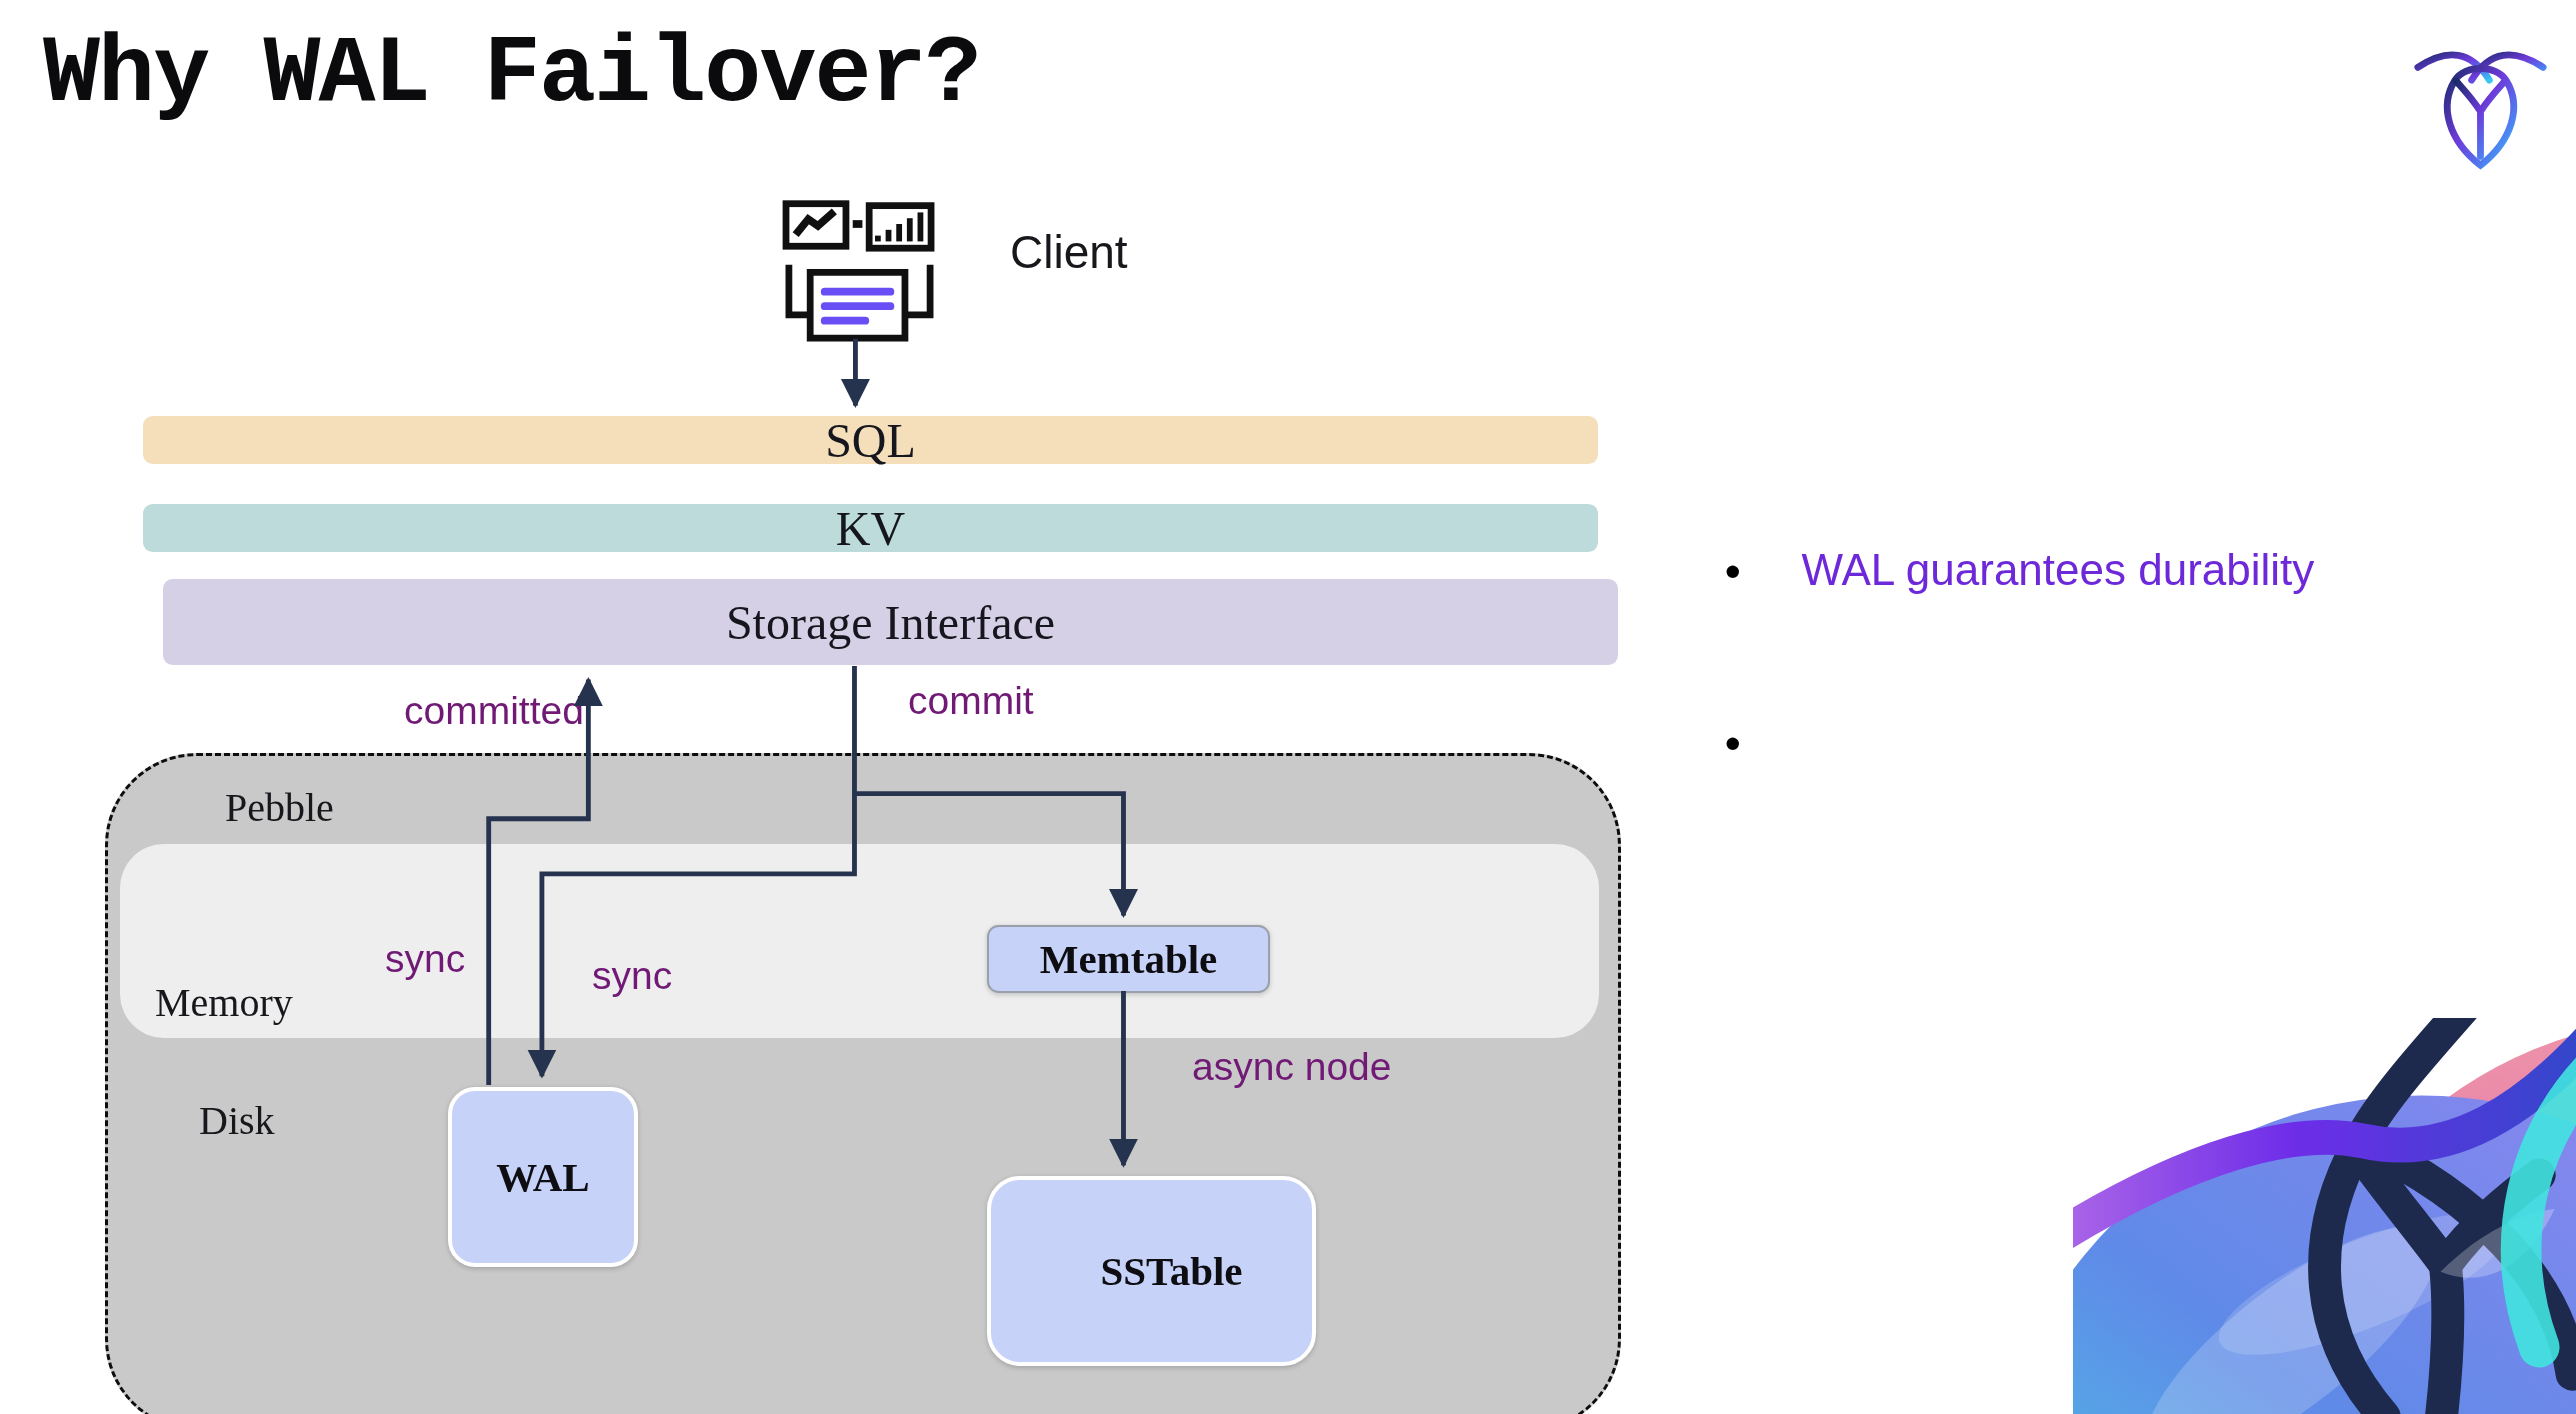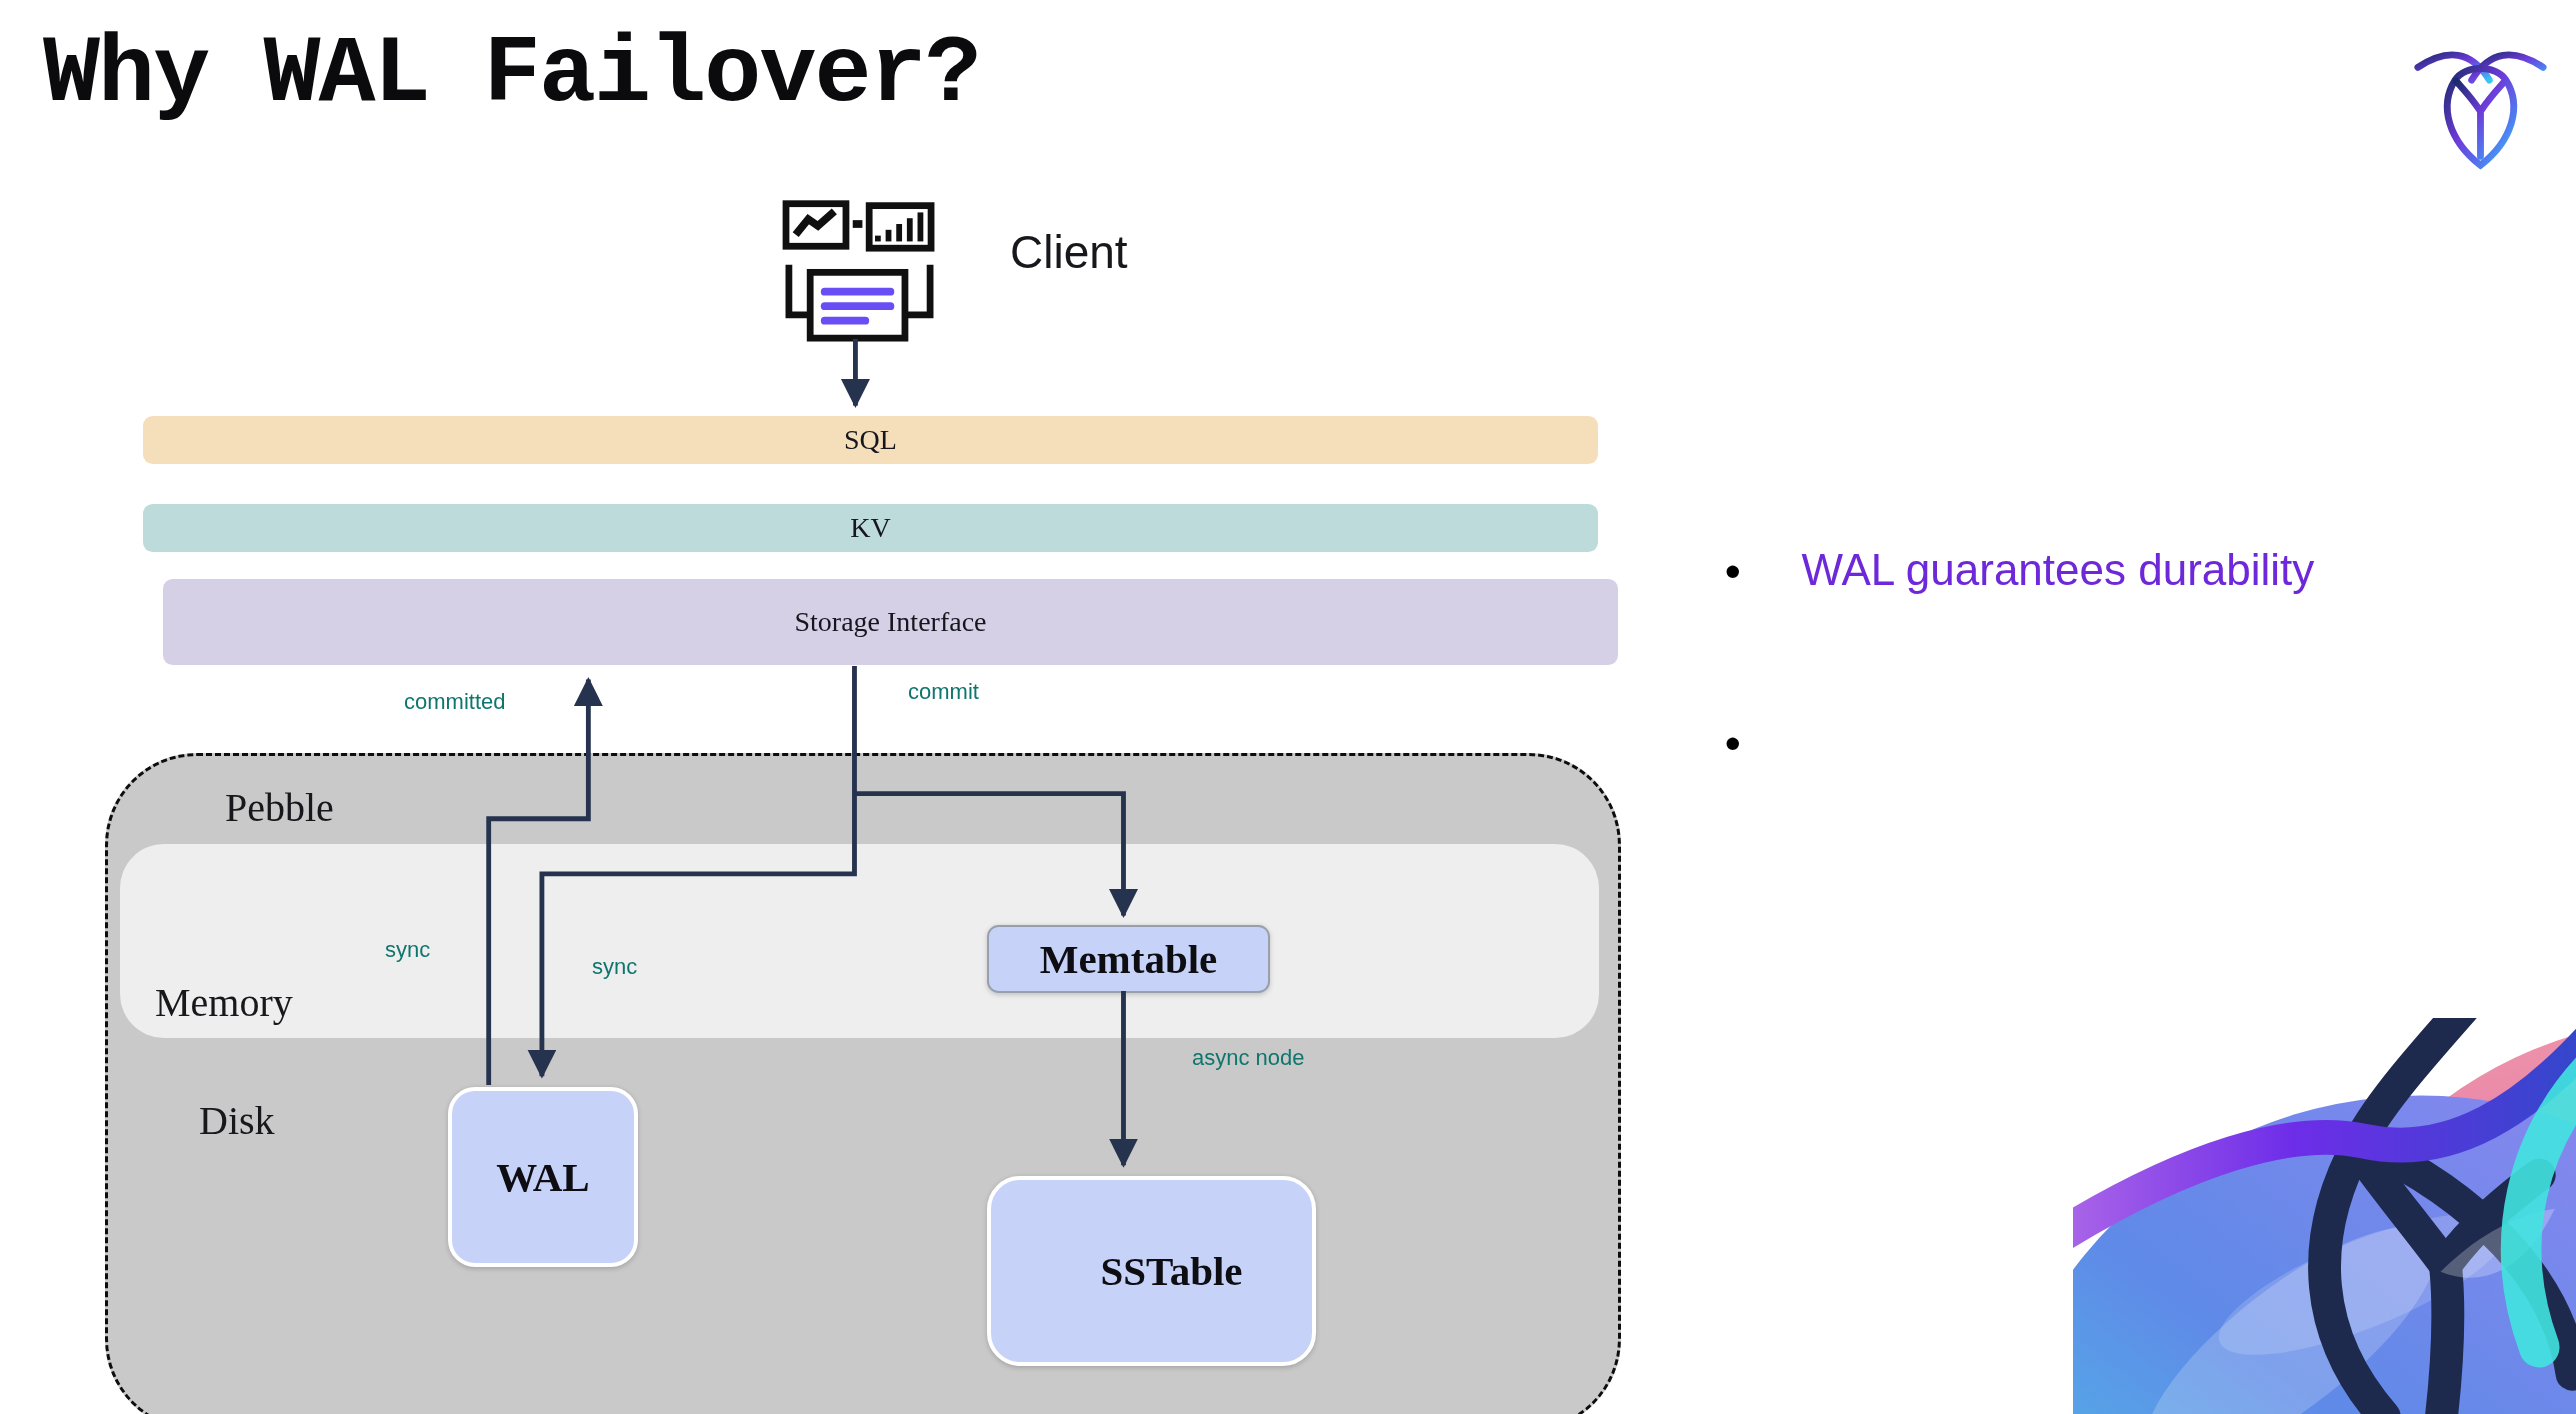--- a/index.html
+++ b/index.html
@@ -13,21 +13,21 @@
 
   
   .logo{right:27px;top:39px;width:137px;height:137px;}
 
   
   .client-icon{left:780px;top:195px;width:159px;height:147px;}
   .client-label{left:1010px;top:225px;font-size:46px;color:#17171c;}
 
   
   .bar{left:143px;width:1455px;border-radius:9.7px;display:flex;align-items:center;justify-content:center;
-       font-family:"Liberation Serif",serif;font-size:28px;color:#16161e;}
+       font-family:"Liberation Serif",serif;font-size:48px;color:#16161e;}
   .bar-sql{top:416px;height:48px;}
   .bar-kv{top:504px;height:48px;}
   .bar-storage{top:579px;height:86px;}
 
   
   .pebble{left:105px;top:753px;width:1510px;height:672px;border:3.9px dashed #0d0d0d;border-radius:92px;}
   .memory-band{left:120px;top:844px;width:1479px;height:194px;border-radius:44px;}
   .zone-label{font-family:"Liberation Serif",serif;font-size:40px;color:#17171c;}
   .lbl-pebble{left:225px;top:784px;}
   .lbl-memory{left:155px;top:979px;}
@@ -35,21 +35,21 @@
 
   
   .dbox{display:flex;align-items:center;justify-content:center;z-index:4;
         font-family:"Liberation Serif",serif;font-weight:bold;font-size:41px;color:#0e0e12;
         box-shadow:0 1.9px 4.8px rgba(0,0,0,0.18);}
   .box-wal{left:448px;top:1087px;width:182px;height:172px;border:4.8px solid #ffffff;border-radius:27px;}
   .box-memtable{left:987px;top:925px;width:279px;height:64px;border:2.9px solid #99a0ac;border-radius:11.6px;}
   .box-sstable{left:987px;top:1176px;width:281px;height:182px;border:4.8px solid #ffffff;border-radius:33px;}
 
   
-  .edge-label{font-size:22px;color:#0f766e;z-index:5;}
+  .edge-label{font-size:39px;color:#701a75;z-index:5;}
   .lbl-committed{left:404px;top:689px;}
   .lbl-commit{left:908px;top:679px;}
   .lbl-sync1{left:385px;top:937px;}
   .lbl-sync2{left:592px;top:954px;}
   .lbl-async{left:1192px;top:1045px;}
 
   .connectors{left:0;top:0;width:2576px;height:1415px;z-index:6;pointer-events:none;}
 
   
   .bullets{left:1724px;top:538px;width:784px;}

